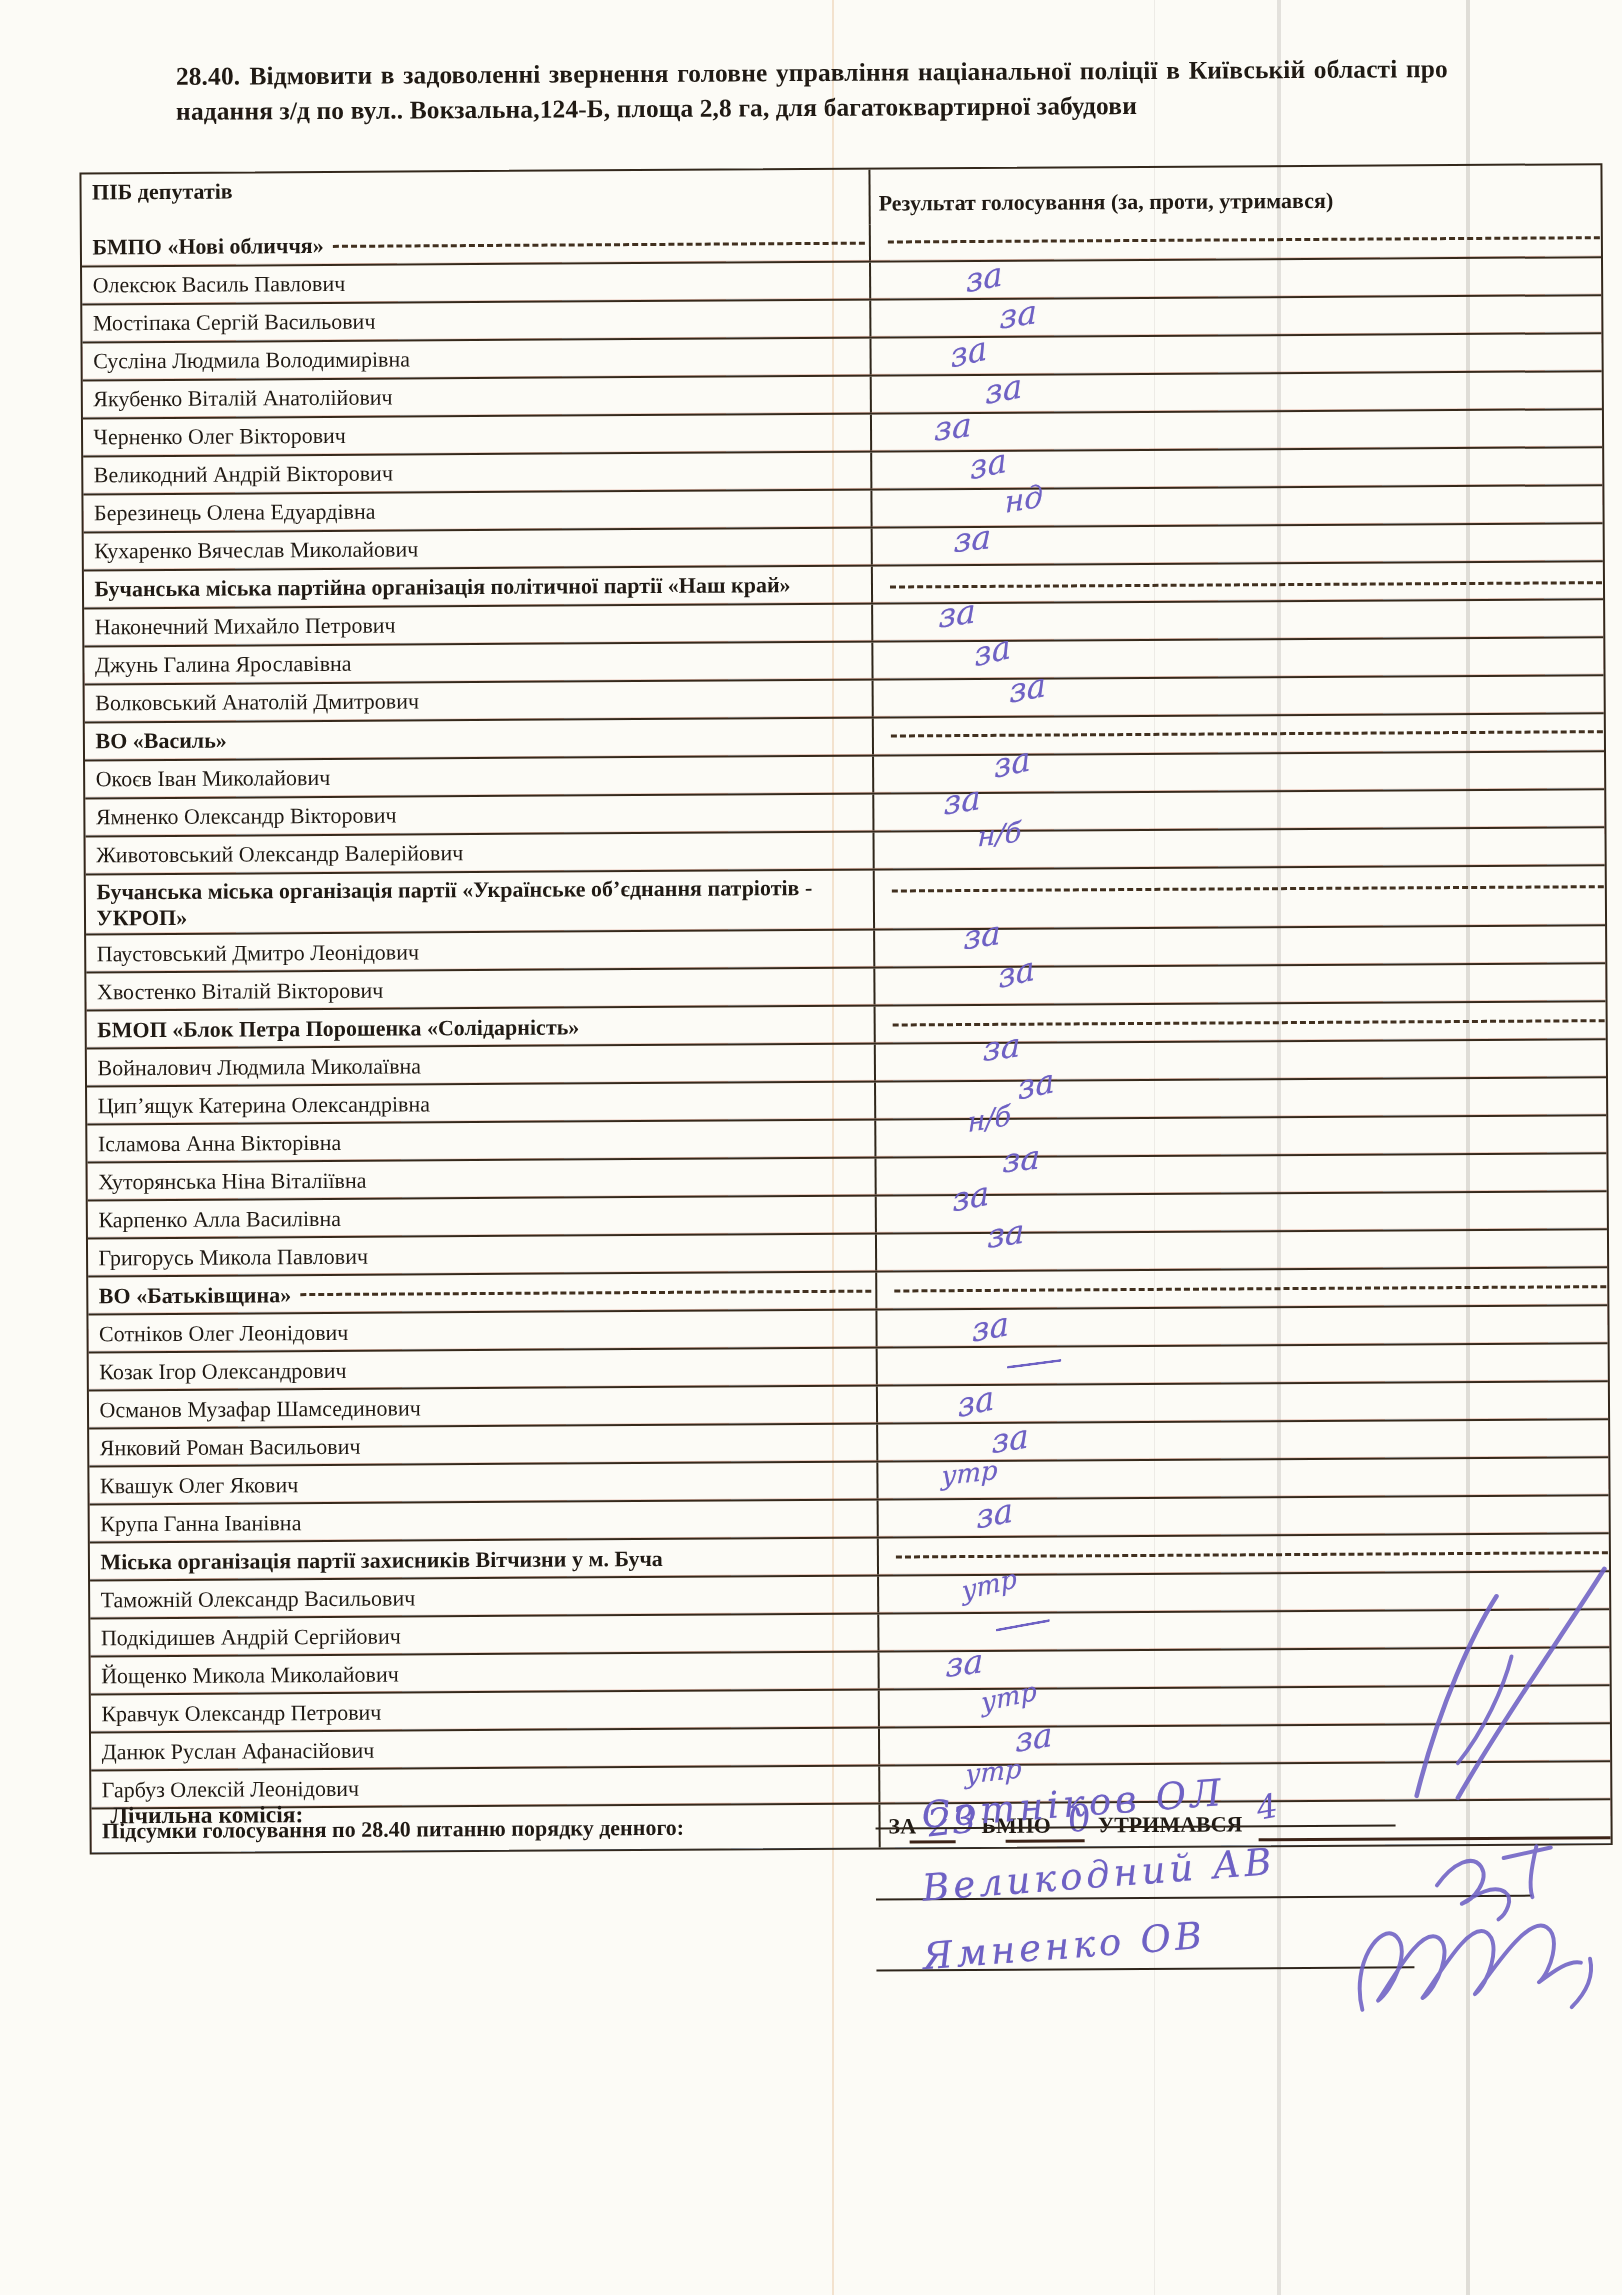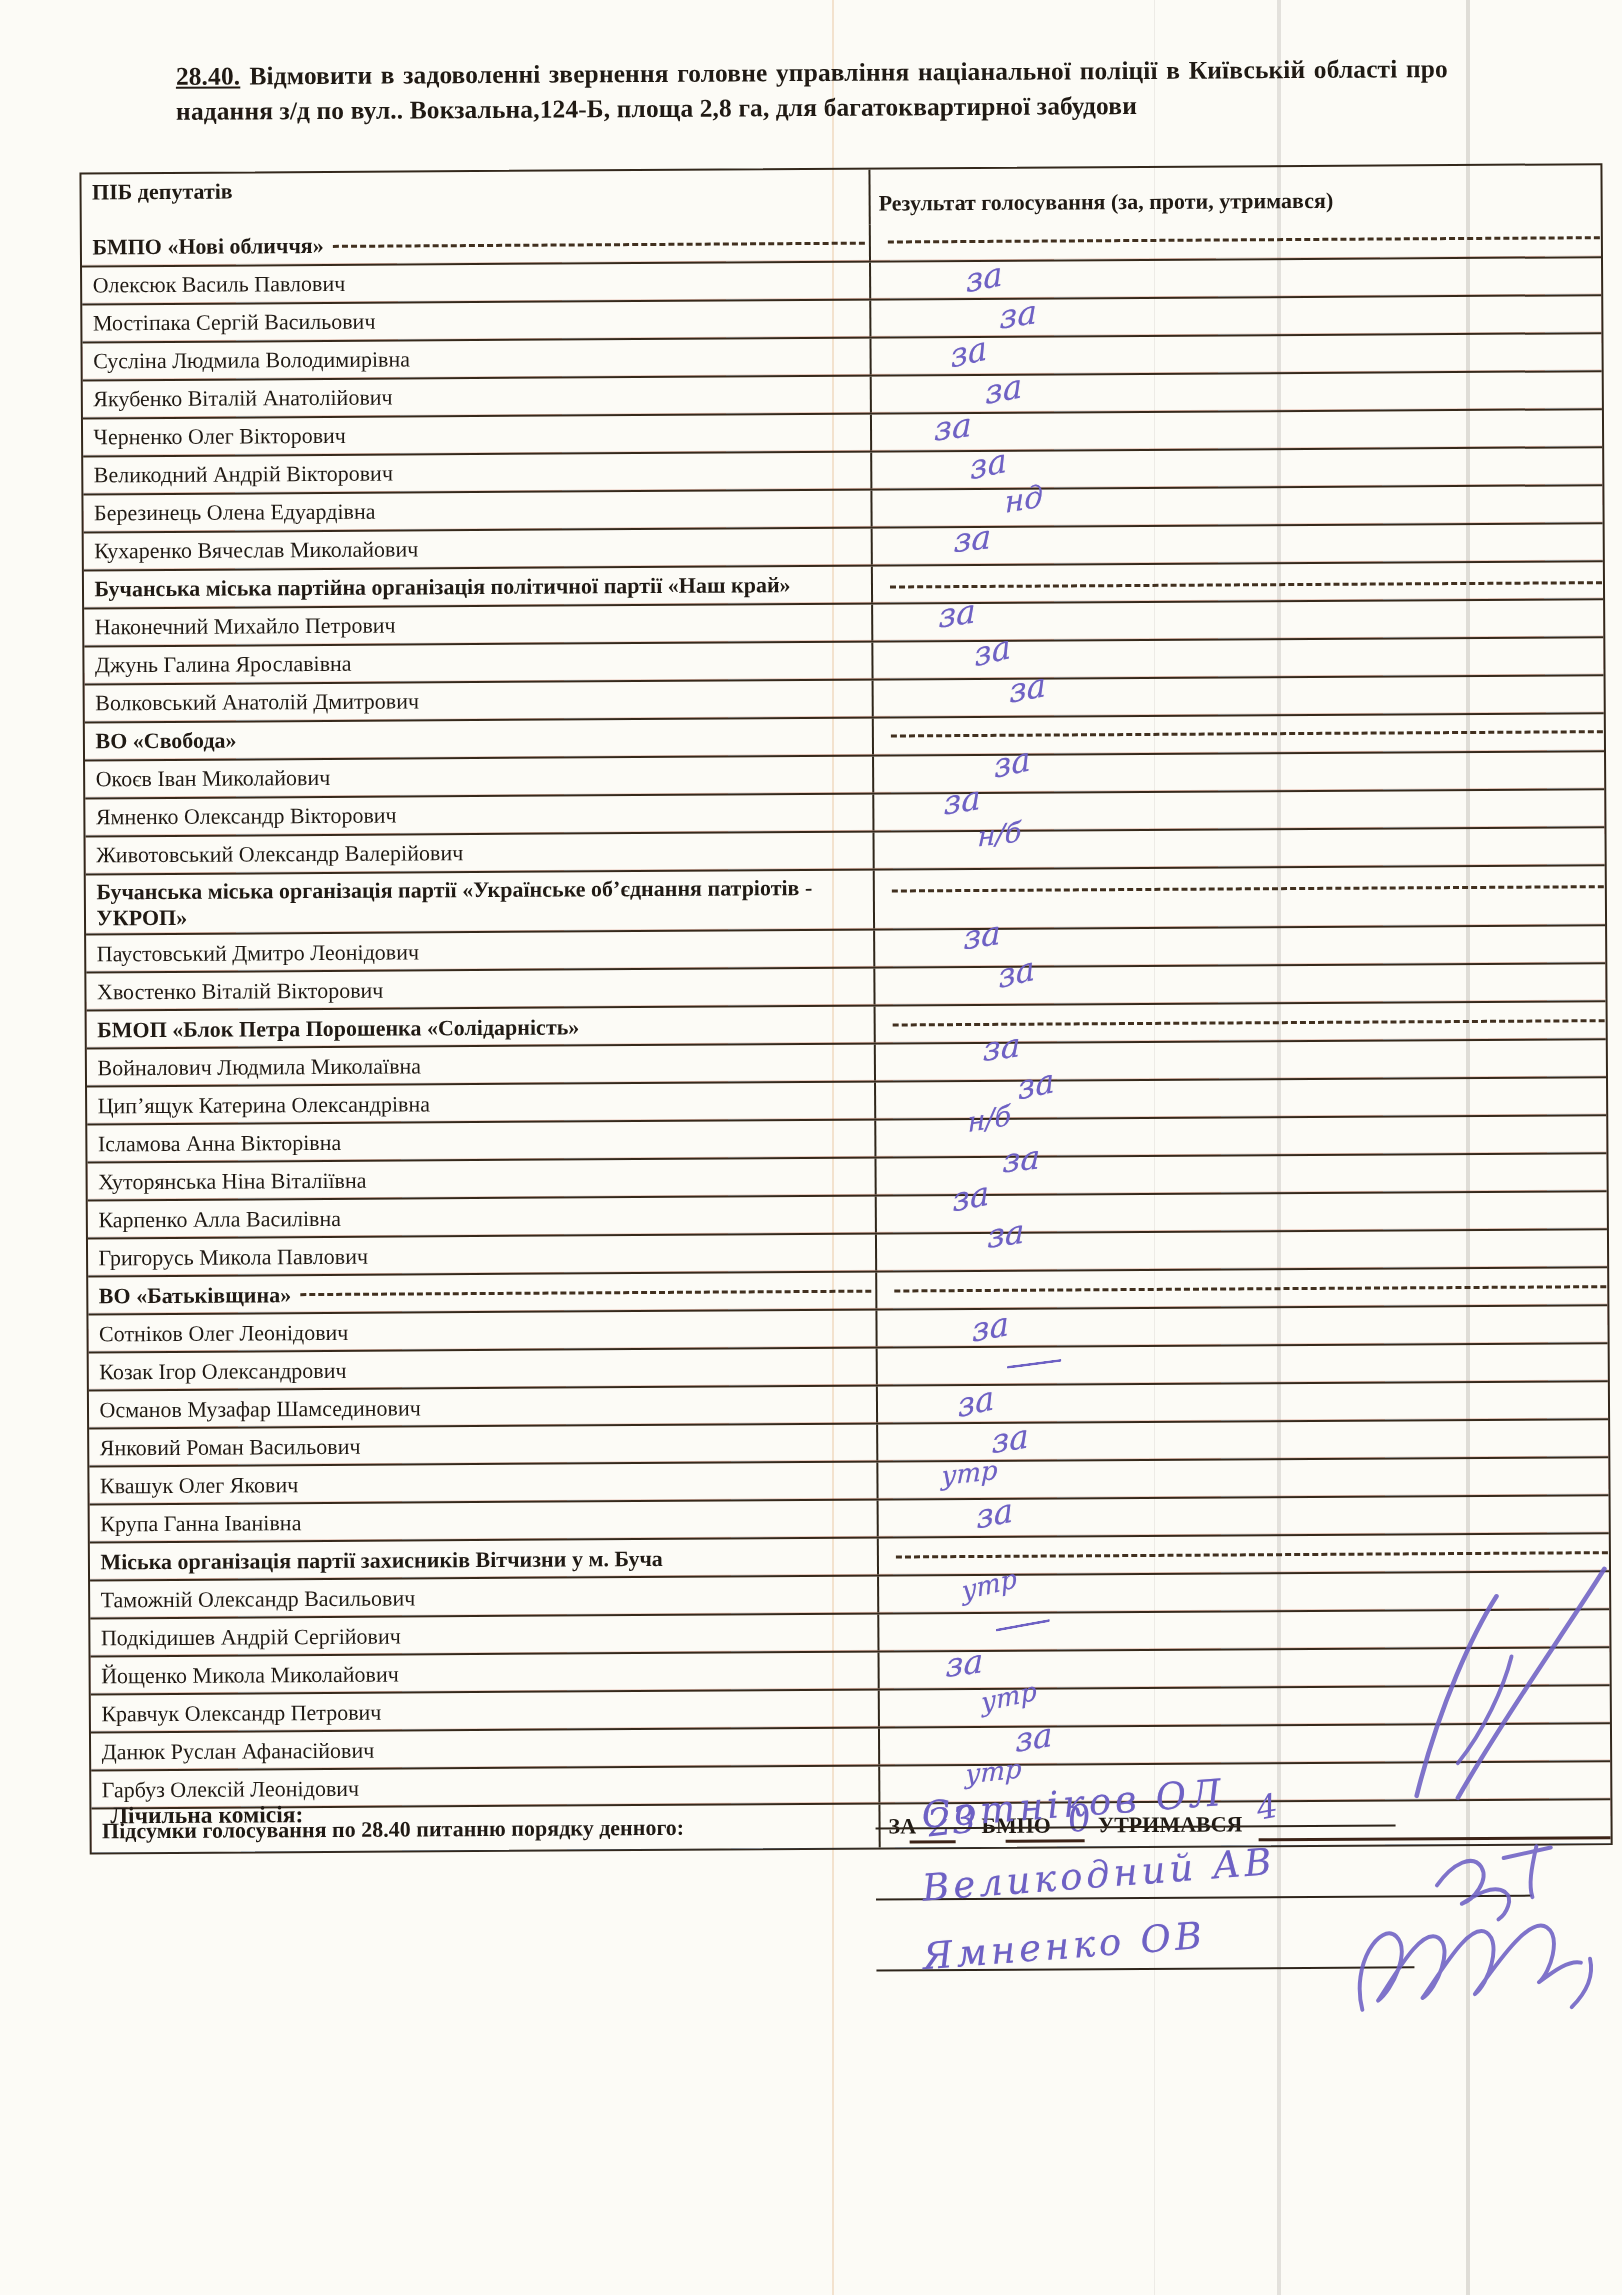--- a/index.html
+++ b/index.html
@@ -19,21 +19,21 @@
   .fold.f4{left:1466px;width:3.9px;background:rgba(138,134,128,.26);}
 
   .content{position:absolute;left:0;top:0;width:1623px;transform:rotate(-0.35deg);transform-origin:811px 916px;}
 
   
   .heading{
     position:absolute;left:181px;top:56px;width:1272px;
     font-size:25.5px;font-weight:bold;line-height:1.37;
     text-align:justify;letter-spacing:0.1px;
   }
-  .heading .num{text-decoration:underline;margin-right:9.2px;}
+  .heading .num{margin-right:9.2px;}
 
   
   .vtable{
     position:absolute;left:84px;top:168px;width:1519px;
     border:2px solid #33281c;border-bottom:2.6px solid #33281c;
     font-size:22px;
   }
   .trow{
     display:flex;align-items:stretch;border-top:2px solid #36291b;
     box-shadow:0 -0.7px 0 rgba(186,60,28,.30), 0 0.7px 0 rgba(60,110,170,.18);
@@ -220,21 +220,21 @@
           <div class="trow deputy">
             <div class="cell c1">
               <span class="nm">Волковський Анатолій Дмитрович</span>
             </div>
             <div class="cell c2">
               <span class="hw v-za" style="transform: translate(135px, -10.5px) rotate(-10deg) skewX(-8deg);">за</span>
             </div>
           </div>
           <div class="trow faction">
             <div class="cell c1">
-              <span class="nm">ВО «Свобода»</span>
+              <span class="nm">ВО «Василь»</span>
             </div>
             <div class="cell c2">
               <span class="dashline"></span>
             </div>
           </div>
           <div class="trow deputy">
             <div class="cell c1">
               <span class="nm">Окоєв Іван Миколайович</span>
             </div>
             <div class="cell c2">

